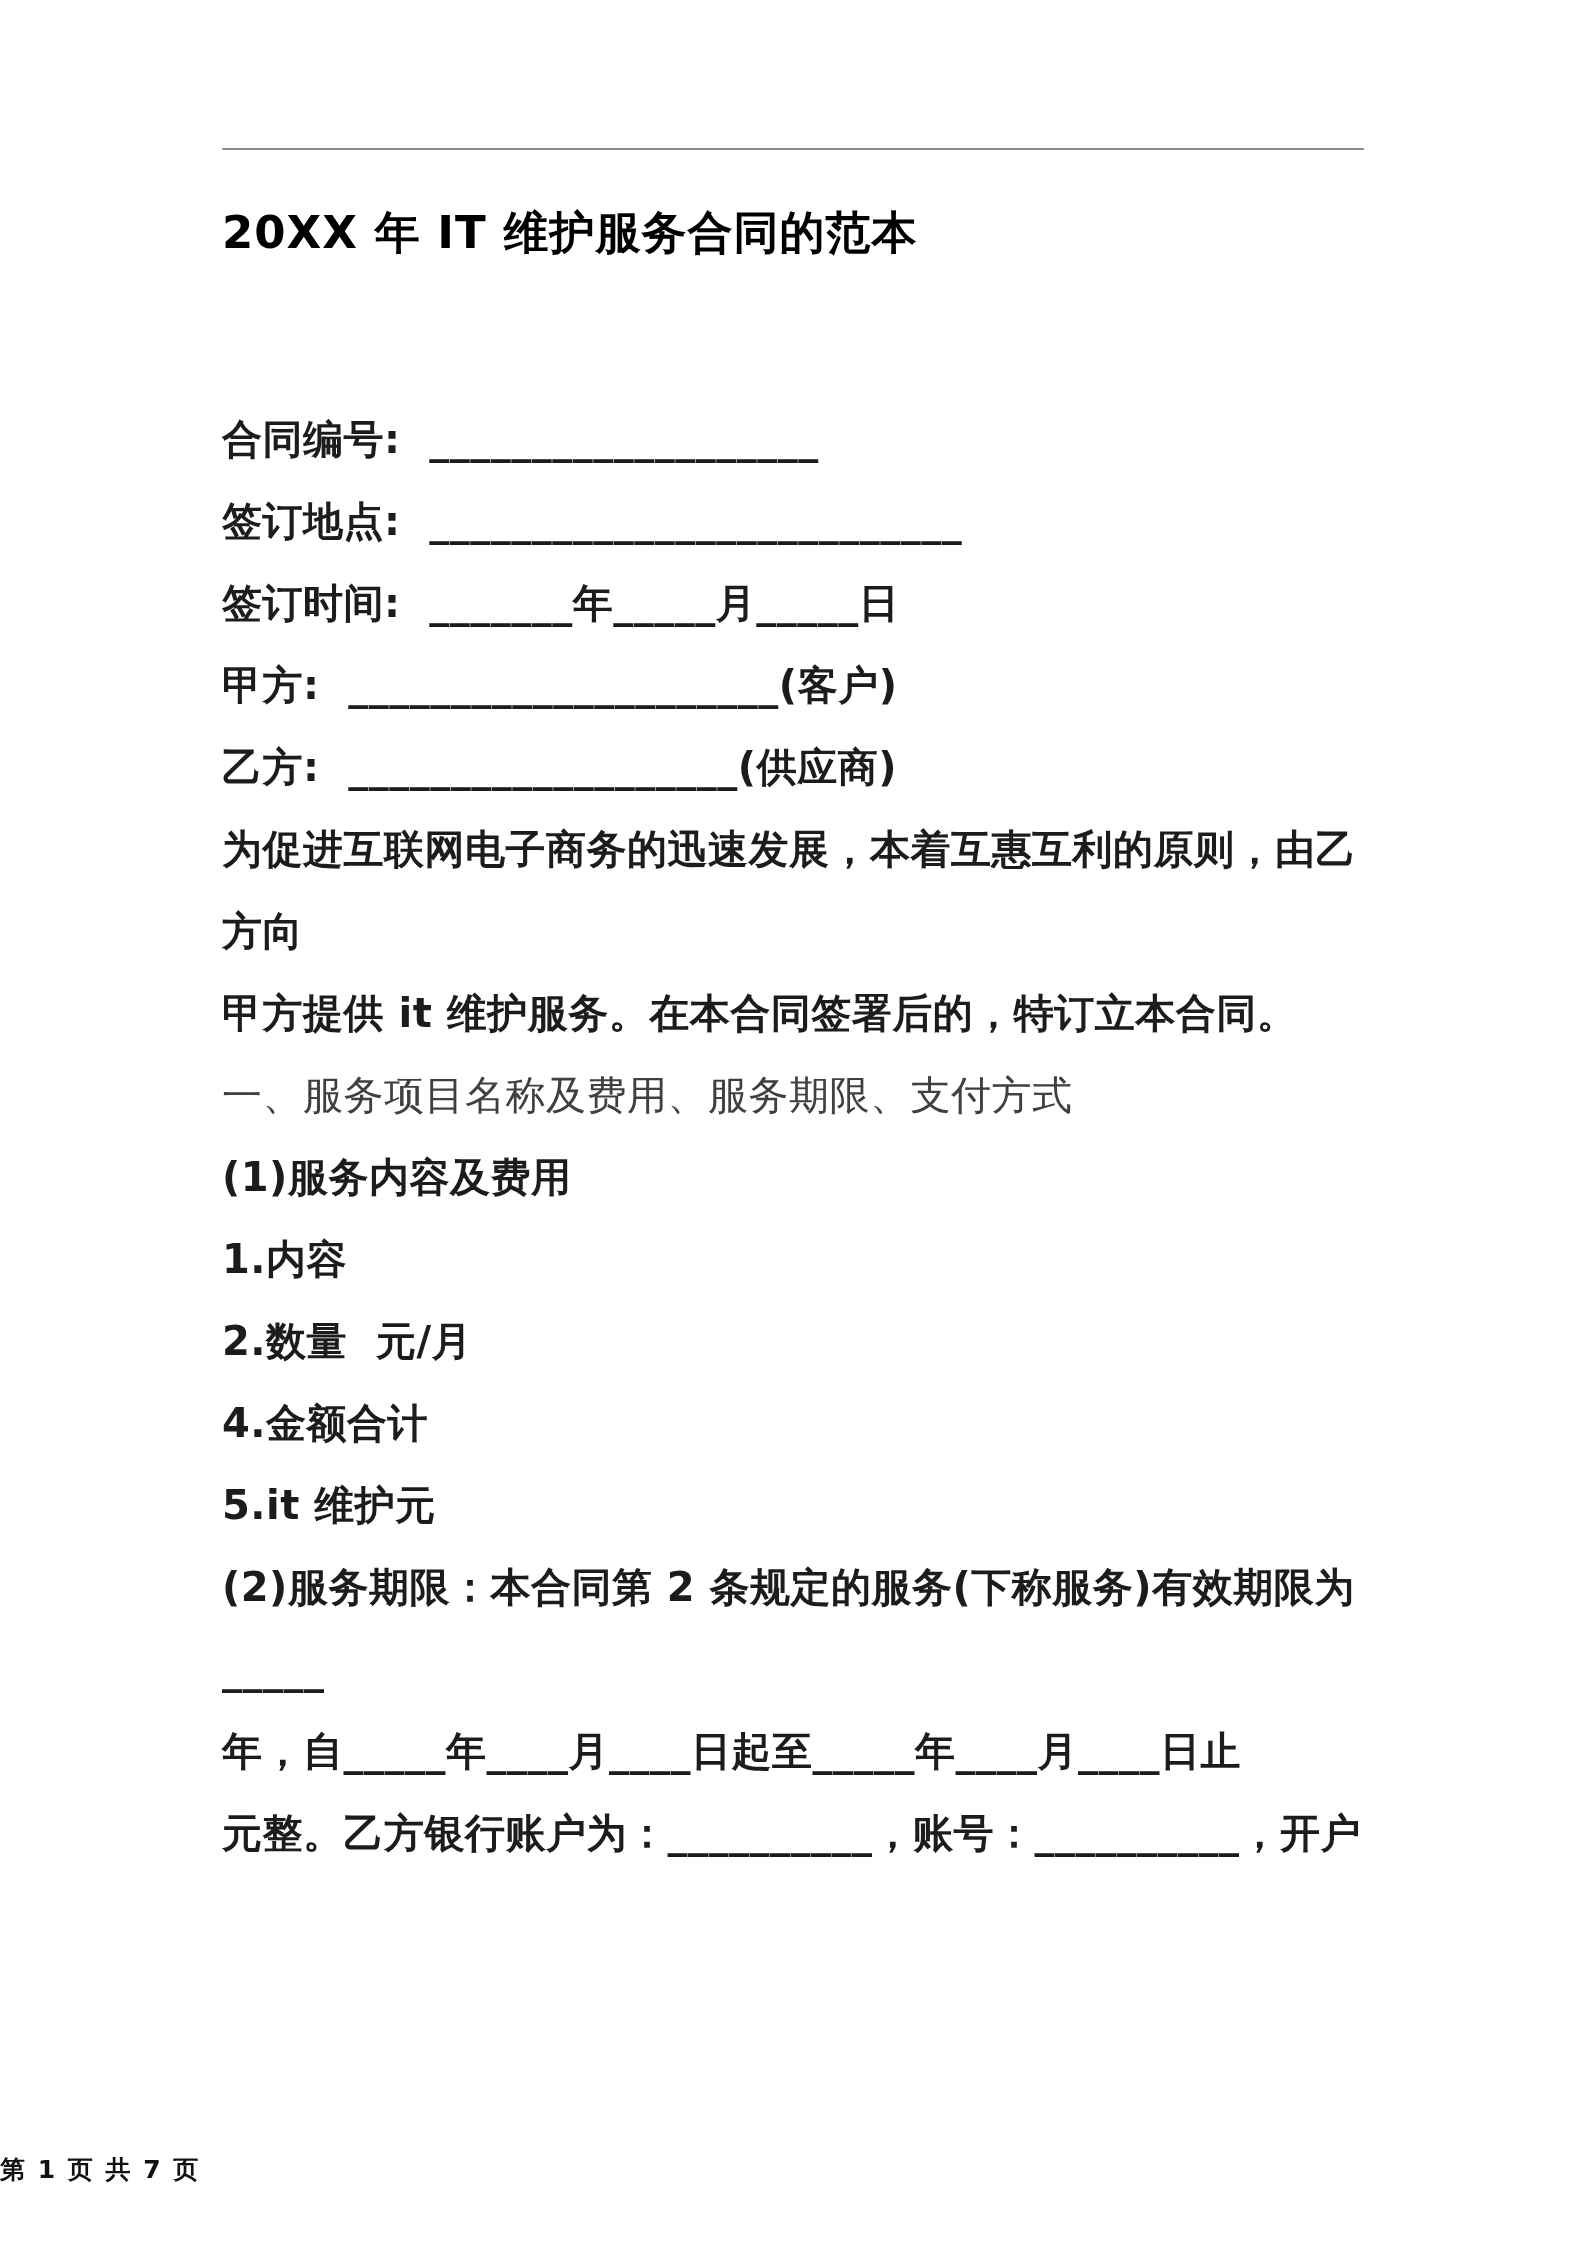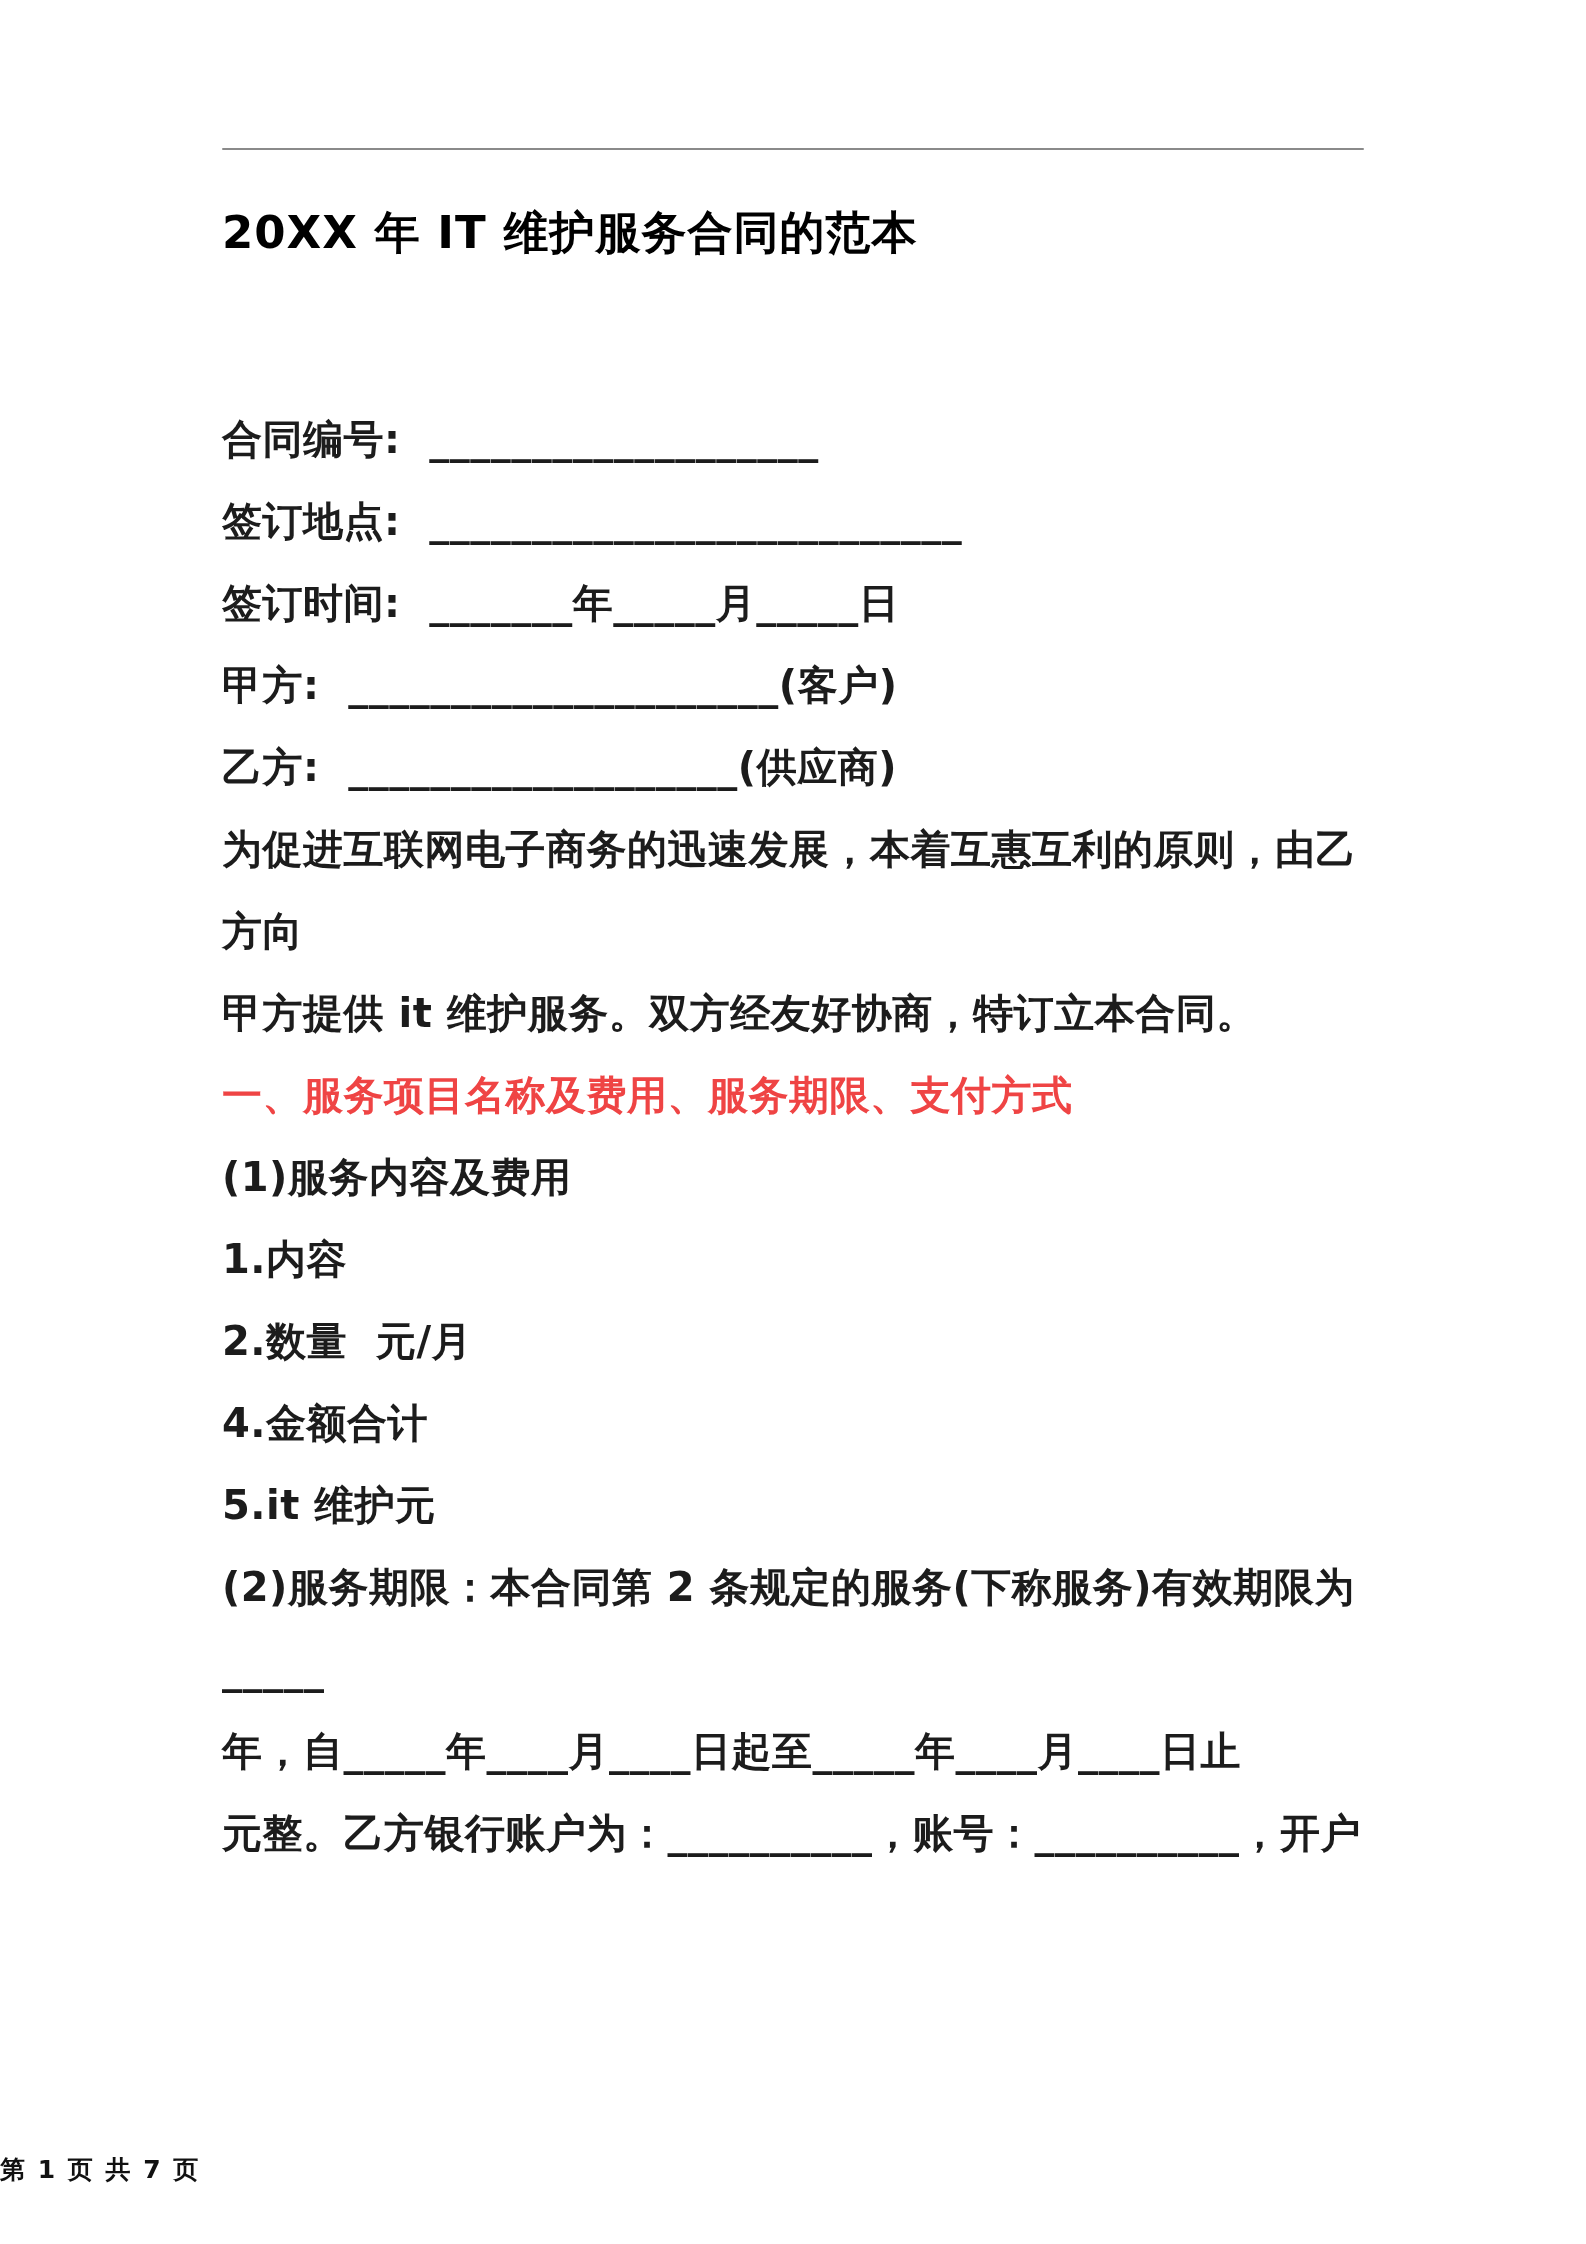--- a/index.html
+++ b/index.html
@@ -40,22 +40,22 @@
   }
   .line {
     font-size: 40px;
     line-height: 82px;
     font-weight: 600;
     color: #1c1c1c;
     white-space: pre-wrap;
     letter-spacing: 0.5px;
   }
   .line.heading {
-    font-weight: 700;
-    color: #ef4444;
+    font-weight: 400;
+    color: #404040;
   }
   .footer {
     position: absolute;
     left: 0;
     right: 0;
     bottom: 58px;
     text-align: left;
     font-size: 25px;
     font-weight: 700;
     color: #111111;
@@ -71,21 +71,21 @@
 
   <h1 class="title">20XX 年 IT 维护服务合同的范本</h1>
 
   <div class="doc-body">
     <p class="line">合同编号:  ___________________</p>
     <p class="line">签订地点:  __________________________</p>
     <p class="line">签订时间:  _______年_____月_____日</p>
     <p class="line">甲方:  _____________________(客户)</p>
     <p class="line">乙方:  ___________________(供应商)</p>
     <p class="line">为促进互联网电子商务的迅速发展，本着互惠互利的原则，由乙方向</p>
-    <p class="line">甲方提供 it 维护服务。双方经友好协商，特订立本合同。</p>
+    <p class="line">甲方提供 it 维护服务。在本合同签署后的，特订立本合同。</p>
     <p class="line heading">一、服务项目名称及费用、服务期限、支付方式</p>
     <p class="line">(1)服务内容及费用</p>
     <p class="line">1.内容</p>
     <p class="line">2.数量  元/月</p>
     <p class="line">4.金额合计</p>
     <p class="line">5.it 维护元</p>
     <p class="line">(2)服务期限：本合同第 2 条规定的服务(下称服务)有效期限为_____</p>
     <p class="line">年，自_____年____月____日起至_____年____月____日止</p>
     <p class="line">元整。乙方银行账户为：__________，账号：__________，开户</p>
   </div>

